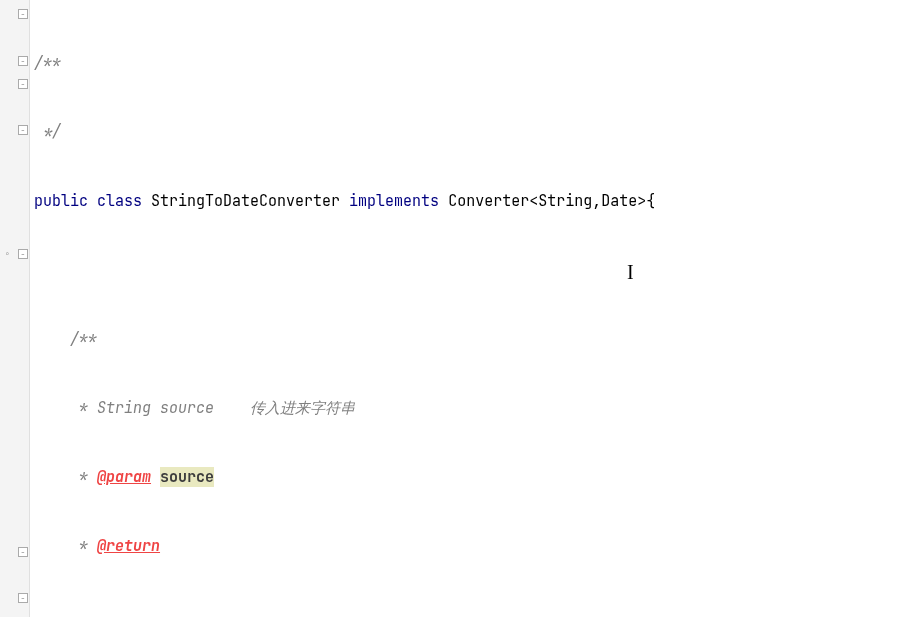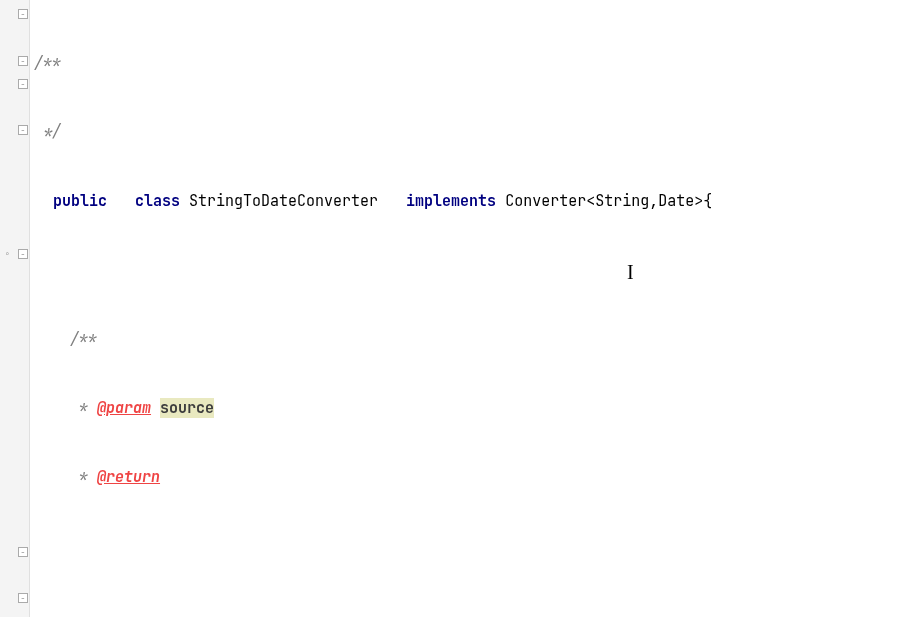--- a/index.html
+++ b/index.html
@@ -45,21 +45,21 @@
       padding: 6px 0 6px 4px;
       line-height: 23px;
       white-space: pre;
       position: relative;
       color: #000;
     }
     .line {
       height: 23px;
       position: relative;
     }
-    .kw { color: #000080; font-weight: bold; margin-left: 19px; }
+    .kw { color: #000080; font-weight: normal; }
     .comment { color: #808080; font-style: italic; }
     .doc-tag { color: #ef4444; font-style: italic; font-weight: bold; text-decoration: underline; }
     .doc-param { color: #3d3d3d; font-weight: bold; background: #e9e9c0; }
     .text-cursor {
       position: absolute;
       font-family: serif;
       color: #000;
       font-size: 20px;
       pointer-events: none;
     }
@@ -77,20 +77,21 @@
   <div class="fold-marker" style="top:547px;">−</div>
   <div class="fold-marker" style="top:593px;">−</div>
 </div>
 
 <div class="code-area">
   <div class="line"><span class="comment">/**</span></div>
   <div class="line"><span class="comment"> */</span></div>
   <div class="line"><span class="kw">public</span><span> </span><span class="kw">class</span><span> </span><span>StringToDateConverter</span><span> </span><span class="kw">implements</span><span> </span><span>Converter&lt;String,Date&gt;{</span></div>
   <div class="line"><span class="text-cursor" style="left:593px; top:2px;">I</span></div>
   <div class="line"><span class="comment">    /**</span></div>
+  <div class="line"><span class="comment">     * </span><span class="comment">String source</span><span class="comment">    传入进来字符串</span></div>
   <div class="line"><span class="comment">     * </span><span class="doc-tag">@param</span><span class="comment"> </span><span class="doc-param">source</span></div>
   <div class="line"><span class="comment">     * </span><span class="doc-tag">@return</span></div>
   
   
   
   
   
   
   
   

